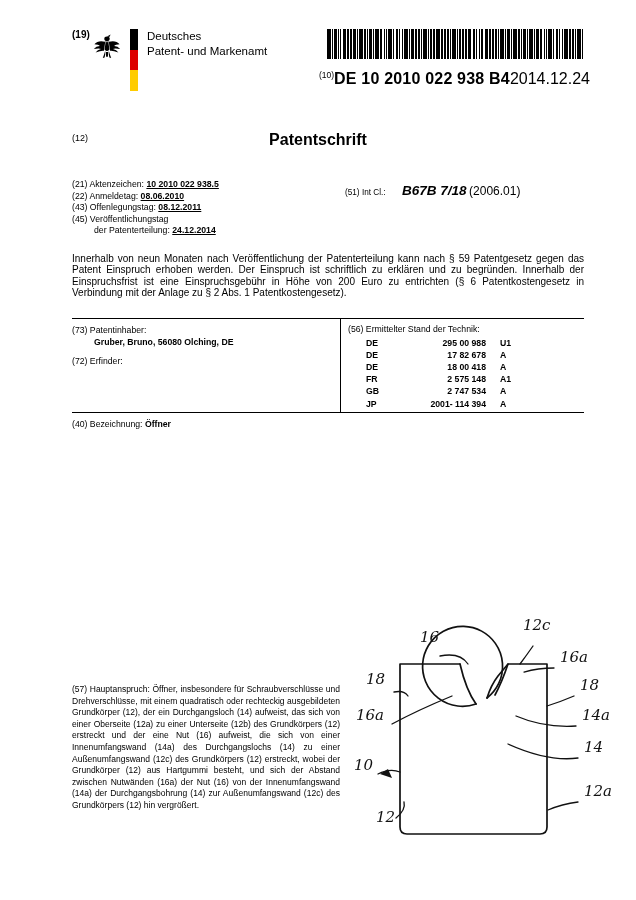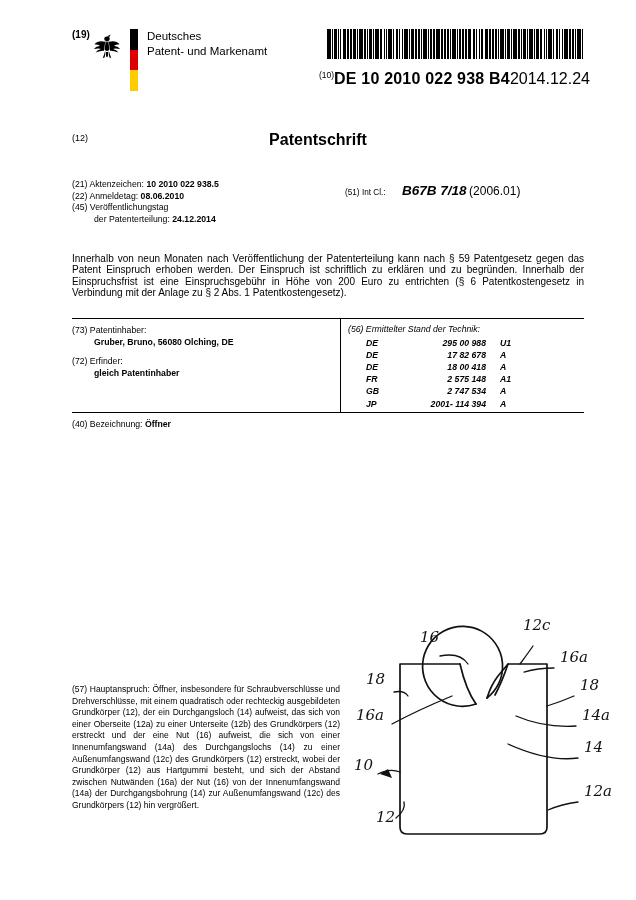--- a/index.html
+++ b/index.html
@@ -104,21 +104,21 @@
 
   
   #biblio-left {
     position: absolute;
     left: 72px; top: 179px;
     width: 270px;
     font-size: 8.7px;
     line-height: 11.6px;
   }
   #biblio-left .row { white-space: nowrap; }
-  #biblio-left .row .v { font-weight: bold; }
+  #biblio-left .row .v { font-weight: bold; text-decoration: underline; }
   #biblio-left .indent { padding-left: 22px; }
 
   #biblio-right {
     position: absolute;
     left: 345px; top: 183px;
     font-size: 8.7px;
     white-space: nowrap;
     text-align: center;
   }
   #biblio-right .lbl { font-size: 8.2px; }
@@ -167,21 +167,20 @@
     line-height: 12px;
   }
   #holder .name { font-weight: bold; padding-left: 22px; }
   #holder .gap { height: 7px; }
 
   #priorart {
     position: absolute;
     left: 348px; top: 324px;
     width: 234px;
     font-size: 8.7px;
-    font-style: italic;
   }
   #priorart .pa-title { margin-bottom: 3px; }
   #priorart table {
     border-collapse: collapse;
     margin-left: 18px;
     font-size: 8.7px;
     font-weight: bold;
   }
   #priorart td { padding: 0.6px 0; line-height: 11px; }
   #priorart td.cc  { width: 34px; }
@@ -349,20 +348,24 @@
   <div id="biblio-left">
     <div class="row">
       <span>(21) Aktenzeichen:</span>
       <span class="v">10 2010 022 938.5</span>
     </div>
     <div class="row">
       <span>(22) Anmeldetag:</span>
       <span class="v">08.06.2010</span>
     </div>
     <div class="row">
+      <span>(43) Offenlegungstag:</span>
+      <span class="v">08.12.2011</span>
+    </div>
+    <div class="row">
       <span>(45) Veröffentlichungstag</span>
     </div>
     <div class="row indent">
       <span>der Patenterteilung:</span>
       <span class="v">24.12.2014</span>
     </div>
   </div>
 
   <div id="biblio-right">
     <span class="lbl">(51)</span>
@@ -375,21 +378,20 @@
 
   <div class="hr" id="hr-top"></div>
   <div id="vdivider"></div>
   <div class="hr" id="hr-bottom"></div>
 
   <div id="holder">
     <div>(73) Patentinhaber:</div>
     <div class="name">Gruber, Bruno, 56080 Olching, DE</div>
     <div class="gap"></div>
     <div>(72) Erfinder:</div>
-    <div class="name">gleich Patentinhaber</div>
   </div>
 
   <div id="priorart">
     <div class="pa-title">(56) Ermittelter Stand der Technik:</div>
     <table>
       <tbody id="prior-art-body">
           <tr>
             <td class="cc">DE</td>
             <td class="no">295 00 988</td>
             <td class="kc">U1</td>

